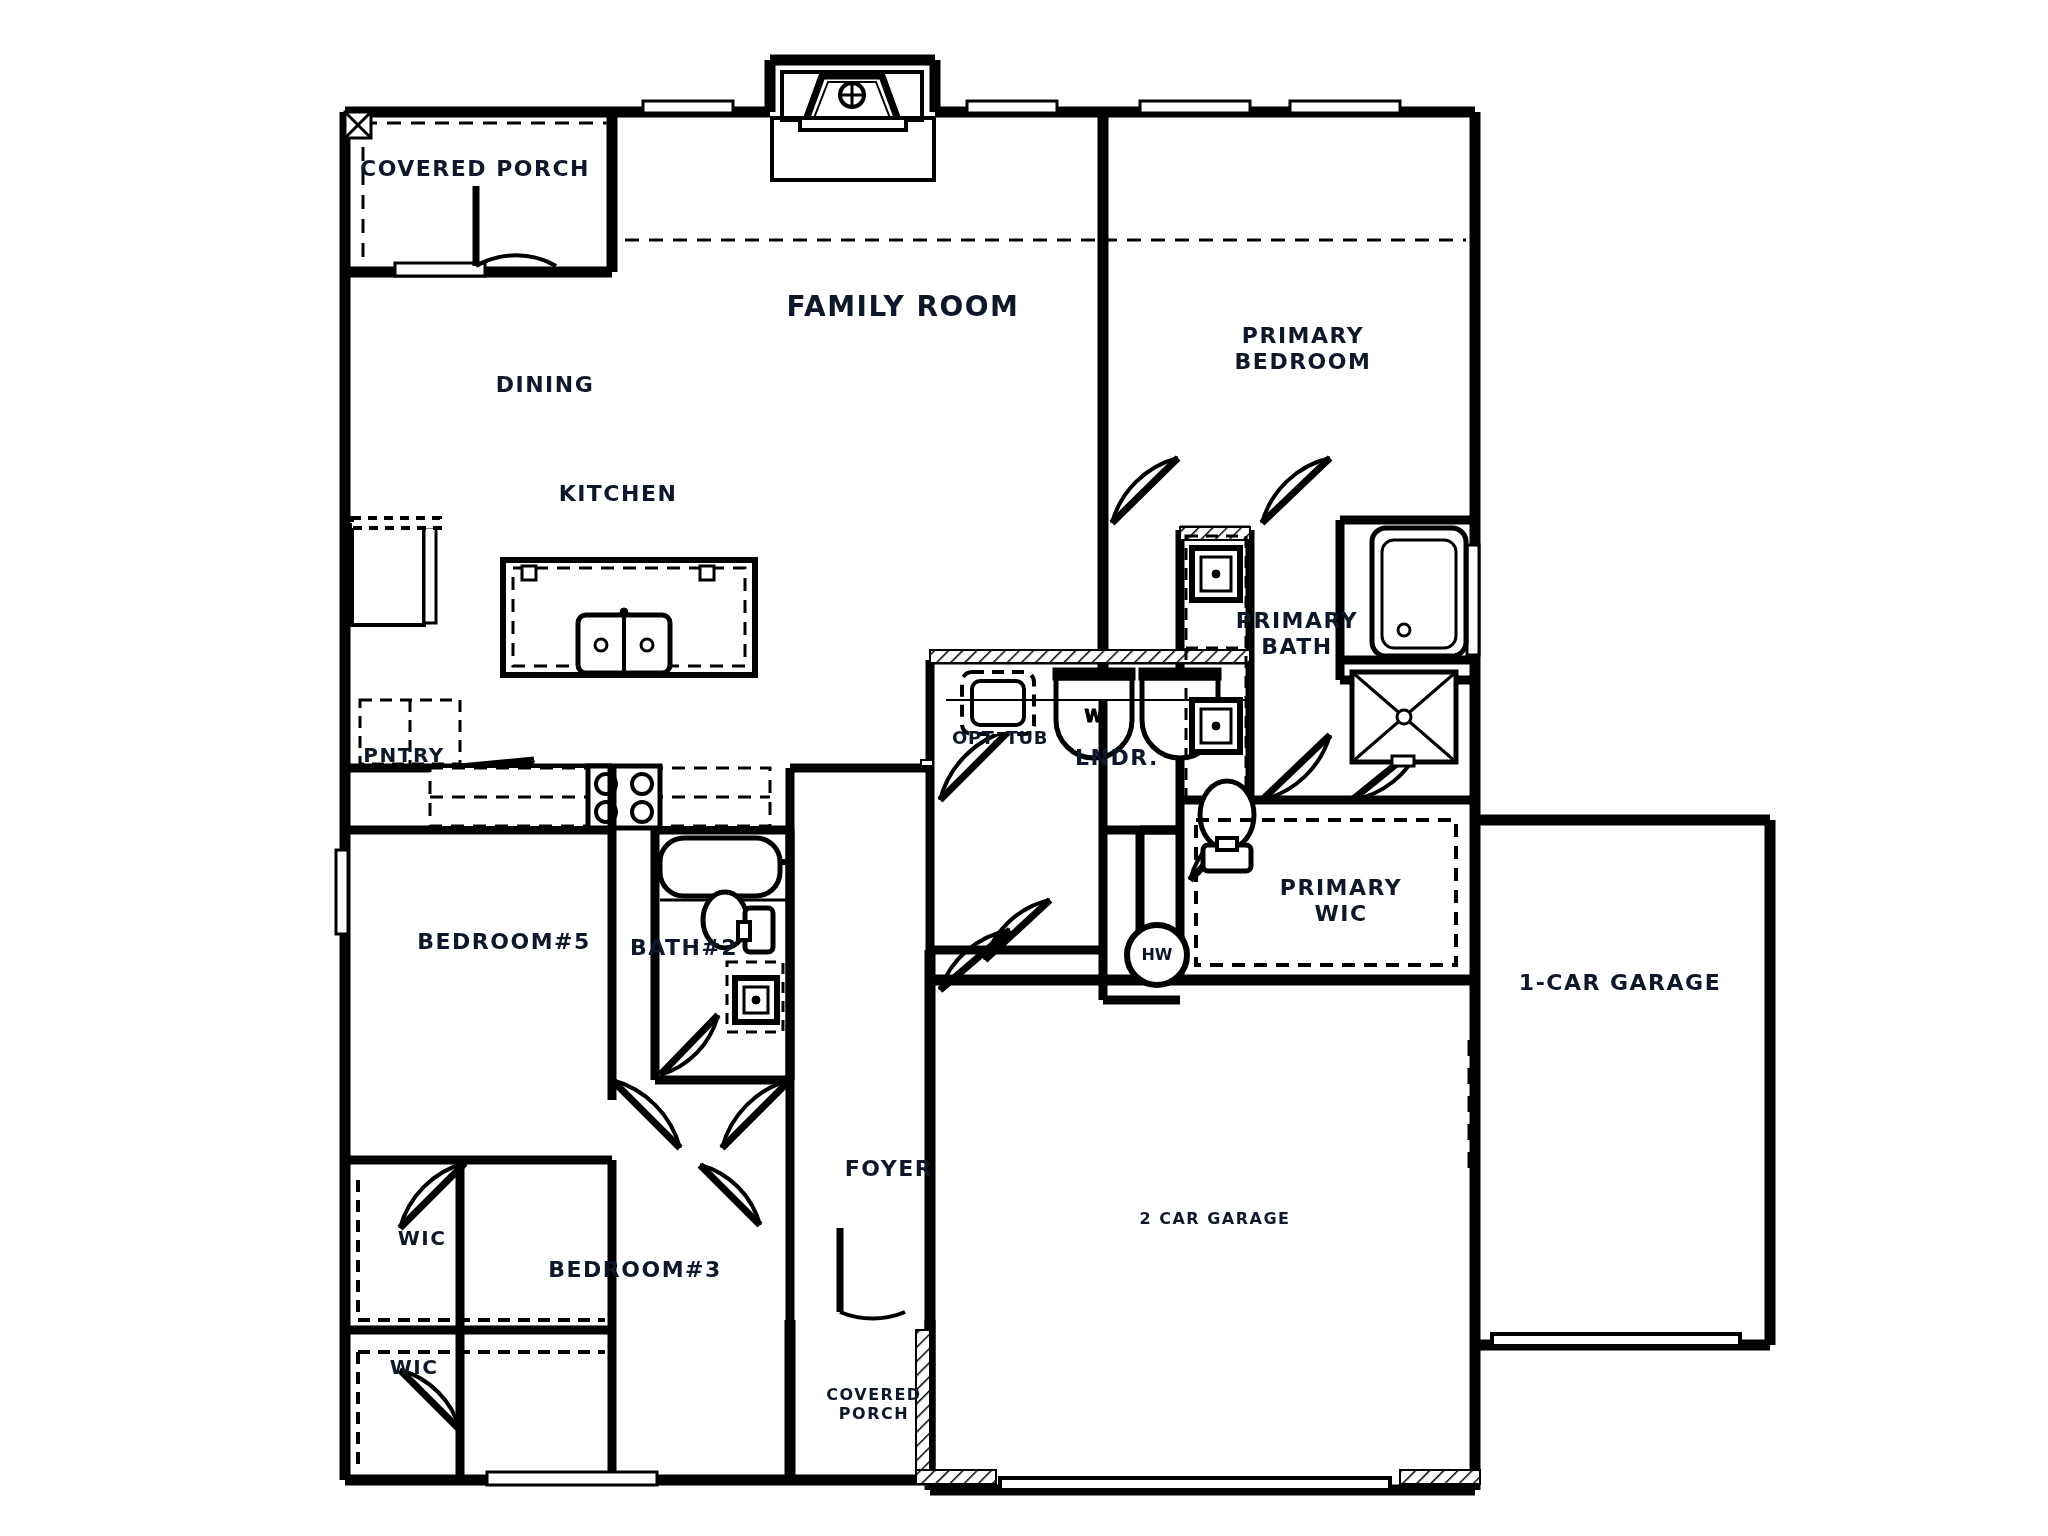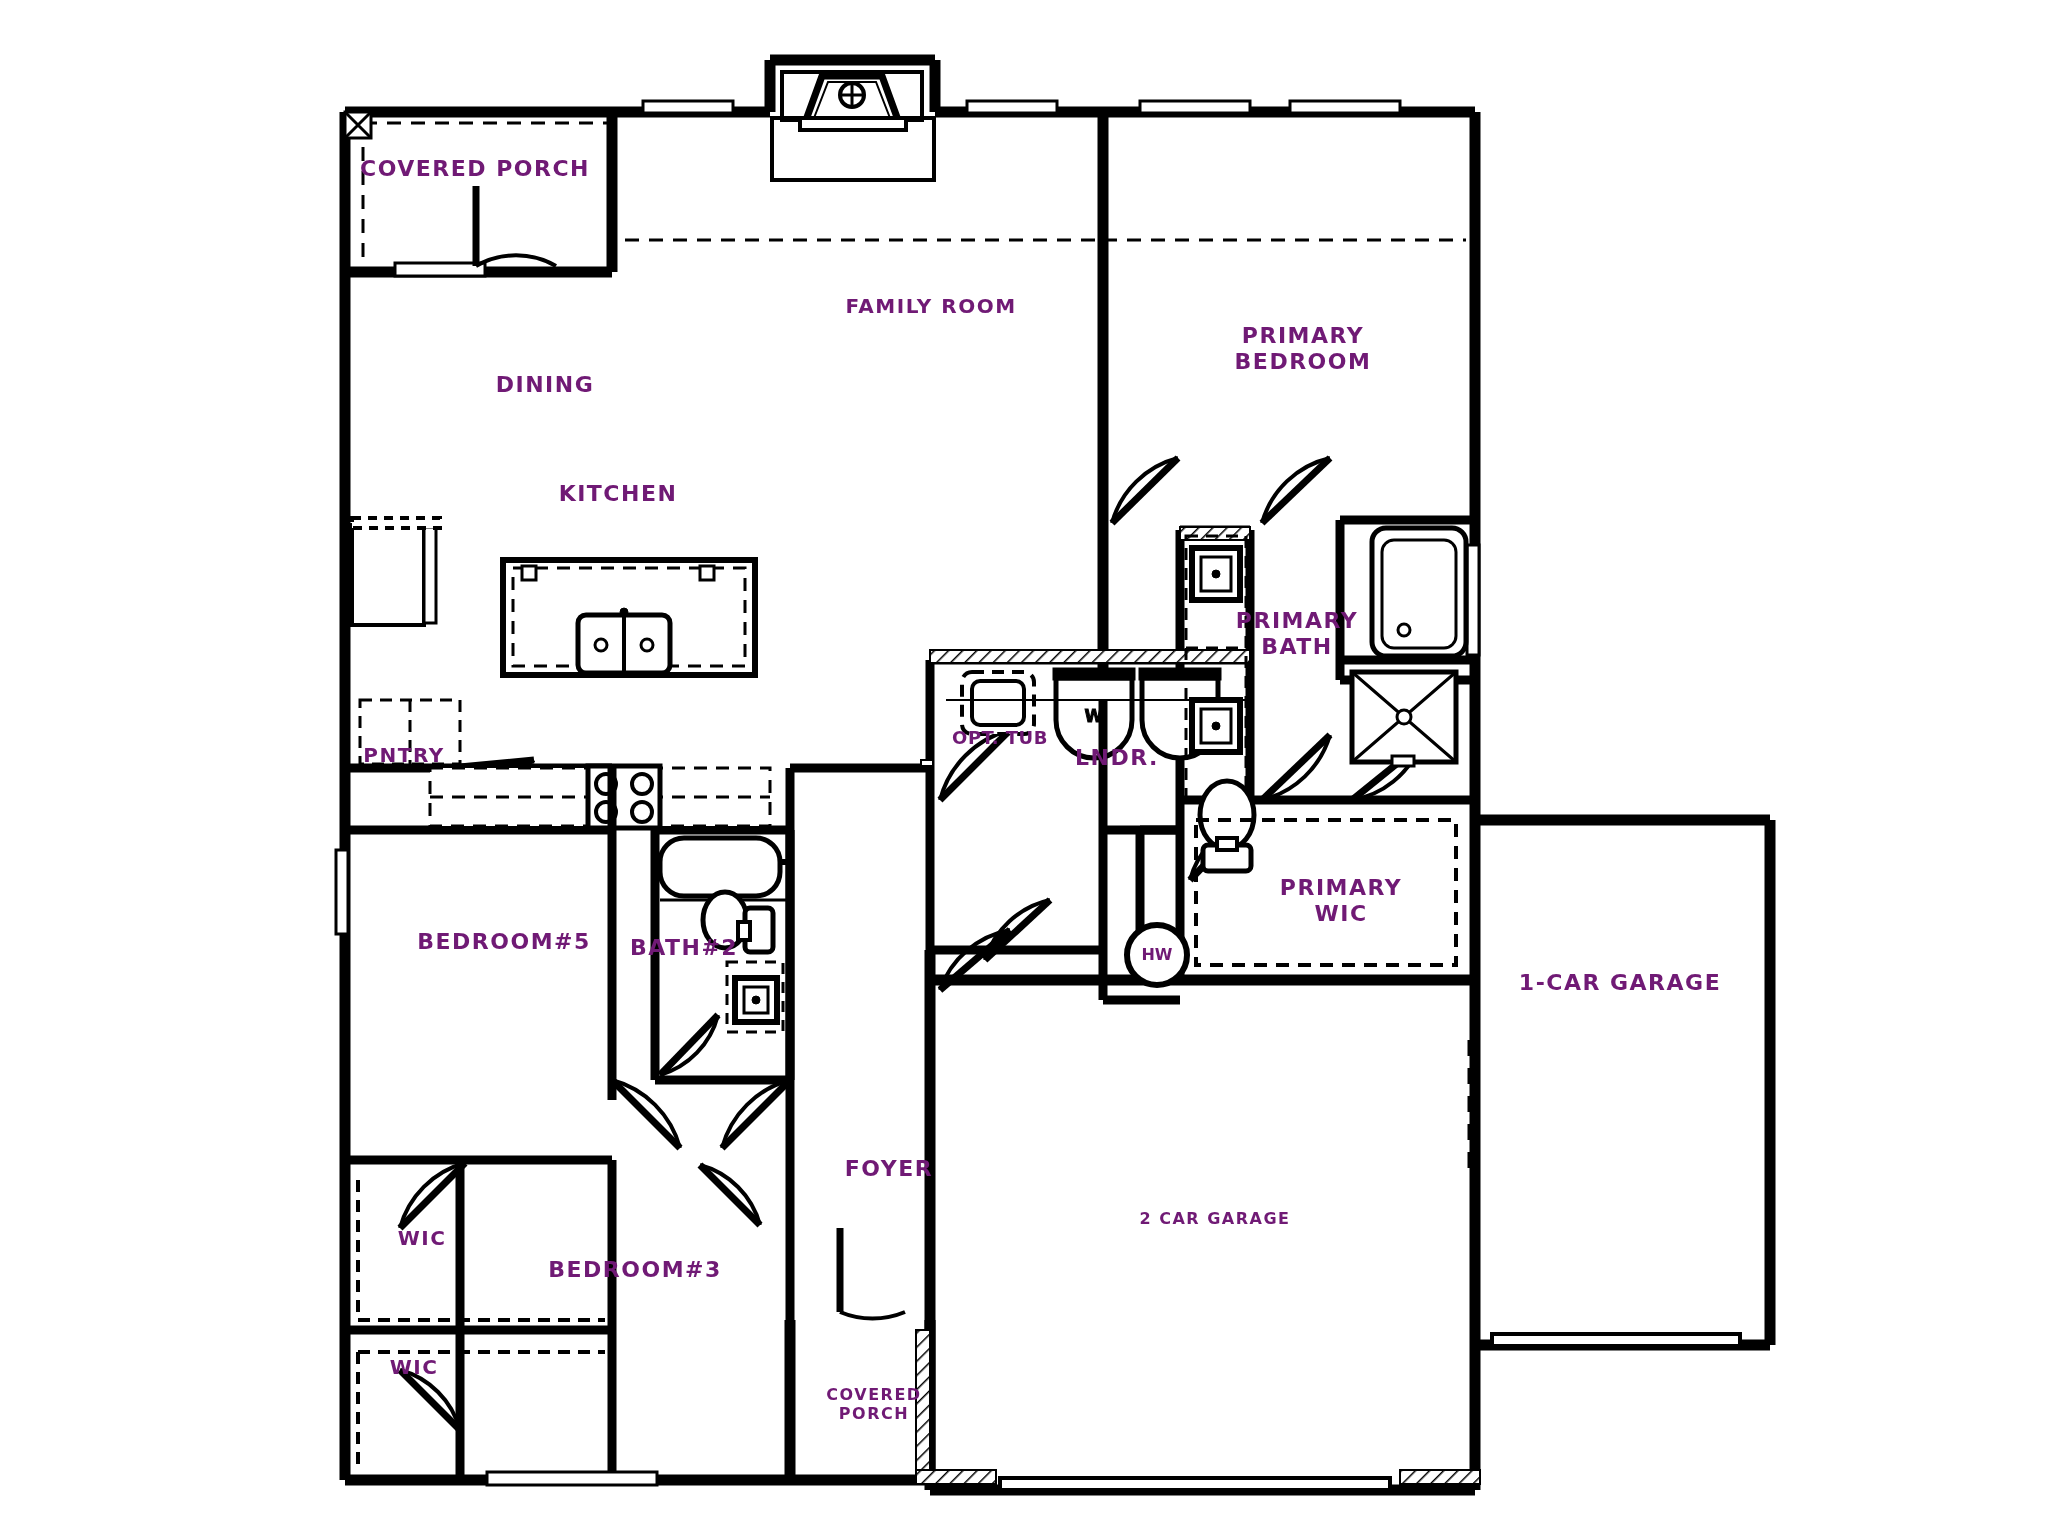--- a/index.html
+++ b/index.html
@@ -8,21 +8,21 @@
     position:relative;
     width:2048px;height:1536px;
     background:#ffffff;
     overflow:hidden;
   }
   #plan{position:absolute;left:0;top:0;width:2048px;height:1536px;}
   .lbl{
     position:absolute;
     font-family:"DejaVu Sans",sans-serif;
     font-weight:700;
-    color:#701a75;
+    color:#0f172a;
     letter-spacing:1.5px;
     white-space:pre;
     text-align:center;
     transform:translate(-50%,-50%);
     line-height:1.18;
     pointer-events:none;
   }
 </style>
 </head>
 <body>
@@ -342,21 +342,21 @@
     <path d="M1140,830 L1180,830"></path>
     <path d="M1103,1000 L1180,1000"></path>
     <path d="M612,768 L612,830"></path>
     <path d="M345,768 L345,830"></path>
   </g>
 
   </g>
 </svg>
 
 <div class="lbl" style="left:475px;top:169px;font-size:22px;">COVERED PORCH</div>
-<div class="lbl" style="left:903px;top:307px;font-size:20px;margin-left:28px;">FAMILY ROOM</div>
+<div class="lbl" style="left:903px;top:307px;font-size:28px;">FAMILY ROOM</div>
 <div class="lbl" style="left:1303px;top:349px;font-size:22px;">PRIMARY
 BEDROOM</div>
 <div class="lbl" style="left:545px;top:385px;font-size:22px;">DINING</div>
 <div class="lbl" style="left:618px;top:494px;font-size:22px;">KITCHEN</div>
 <div class="lbl" style="left:1297px;top:634px;font-size:22px;">PRIMARY
 BATH</div>
 <div class="lbl" style="left:1000px;top:738px;font-size:18px;letter-spacing:0.5px;">OPT. TUB</div>
 <div class="lbl" style="left:1117px;top:758px;font-size:22px;">LNDR.</div>
 <div class="lbl" style="left:404px;top:756px;font-size:20px;">PNTRY</div>
 <div class="lbl" style="left:684px;top:948px;font-size:22px;">BATH#2</div>

